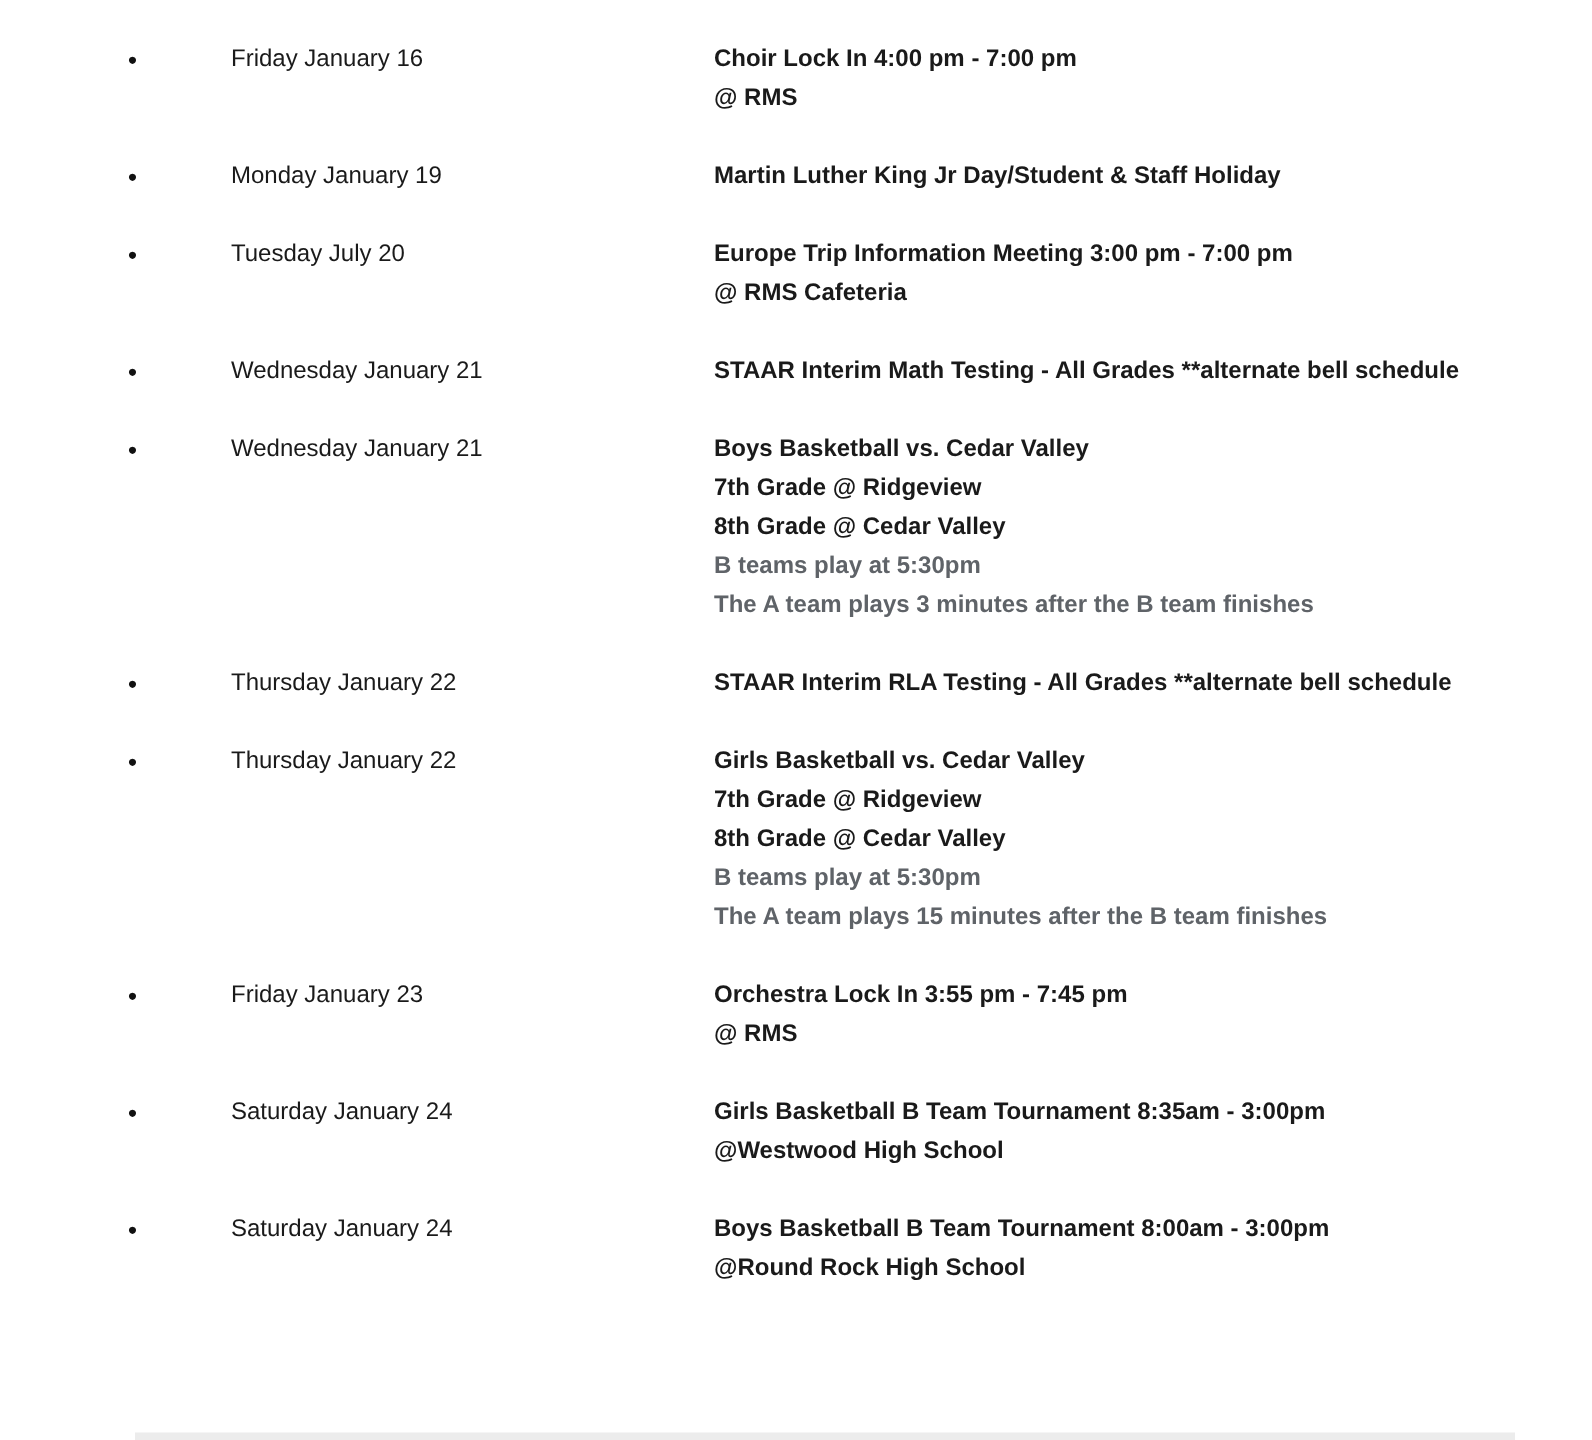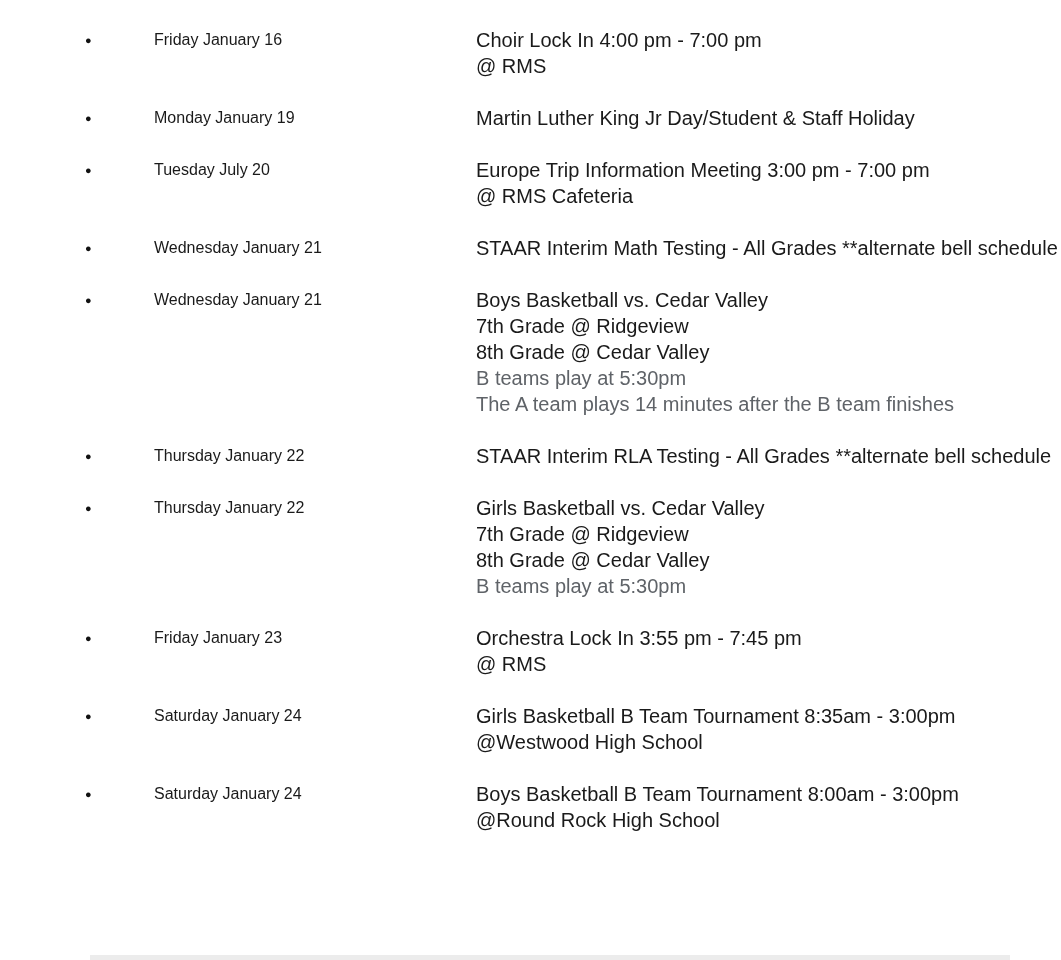--- a/index.html
+++ b/index.html
@@ -38,24 +38,25 @@
     font-size: 16px;
     line-height: 26px;
     color: #1a1a1a;
     margin-left: 44px;
   }
   .event-lines {
     flex: 1 1 auto;
     min-width: 0;
   }
   .event-line {
-    font-size: 20px;
+    font-size: 16px;
     line-height: 26px;
     color: #1a1a1a;
     white-space: nowrap;
+    font-weight: bold;
   }
   .event-line.muted {
     color: #5f6368;
   }
   .bottom-strip {
     position: absolute;
     left: 90px;
     right: 51px;
     bottom: 0;
     height: 5px;
@@ -102,40 +103,41 @@
   </div>
 
   <div class="event-row">
     <span class="bullet">●</span>
     <span class="event-date">Wednesday January 21</span>
     <span class="event-lines">
           <div class="event-line">Boys Basketball vs. Cedar Valley</div>
           <div class="event-line">7th Grade @ Ridgeview</div>
           <div class="event-line">8th Grade @ Cedar Valley</div>
           <div class="event-line muted">B teams play at 5:30pm</div>
-          <div class="event-line muted">The A team plays 14 minutes after the B team finishes</div>
+          <div class="event-line muted">The A team plays 3 minutes after the B team finishes</div>
         </span>
   </div>
 
   <div class="event-row">
     <span class="bullet">●</span>
     <span class="event-date">Thursday January 22</span>
     <span class="event-lines">
           <div class="event-line">STAAR Interim RLA Testing - All Grades **alternate bell schedule</div>
         </span>
   </div>
 
   <div class="event-row">
     <span class="bullet">●</span>
     <span class="event-date">Thursday January 22</span>
     <span class="event-lines">
           <div class="event-line">Girls Basketball vs. Cedar Valley</div>
           <div class="event-line">7th Grade @ Ridgeview</div>
           <div class="event-line">8th Grade @ Cedar Valley</div>
           <div class="event-line muted">B teams play at 5:30pm</div>
+          <div class="event-line muted">The A team plays 15 minutes after the B team finishes</div>
         </span>
   </div>
 
   <div class="event-row">
     <span class="bullet">●</span>
     <span class="event-date">Friday January 23</span>
     <span class="event-lines">
           <div class="event-line">Orchestra Lock In 3:55 pm - 7:45 pm</div>
           <div class="event-line">@ RMS</div>
         </span>

